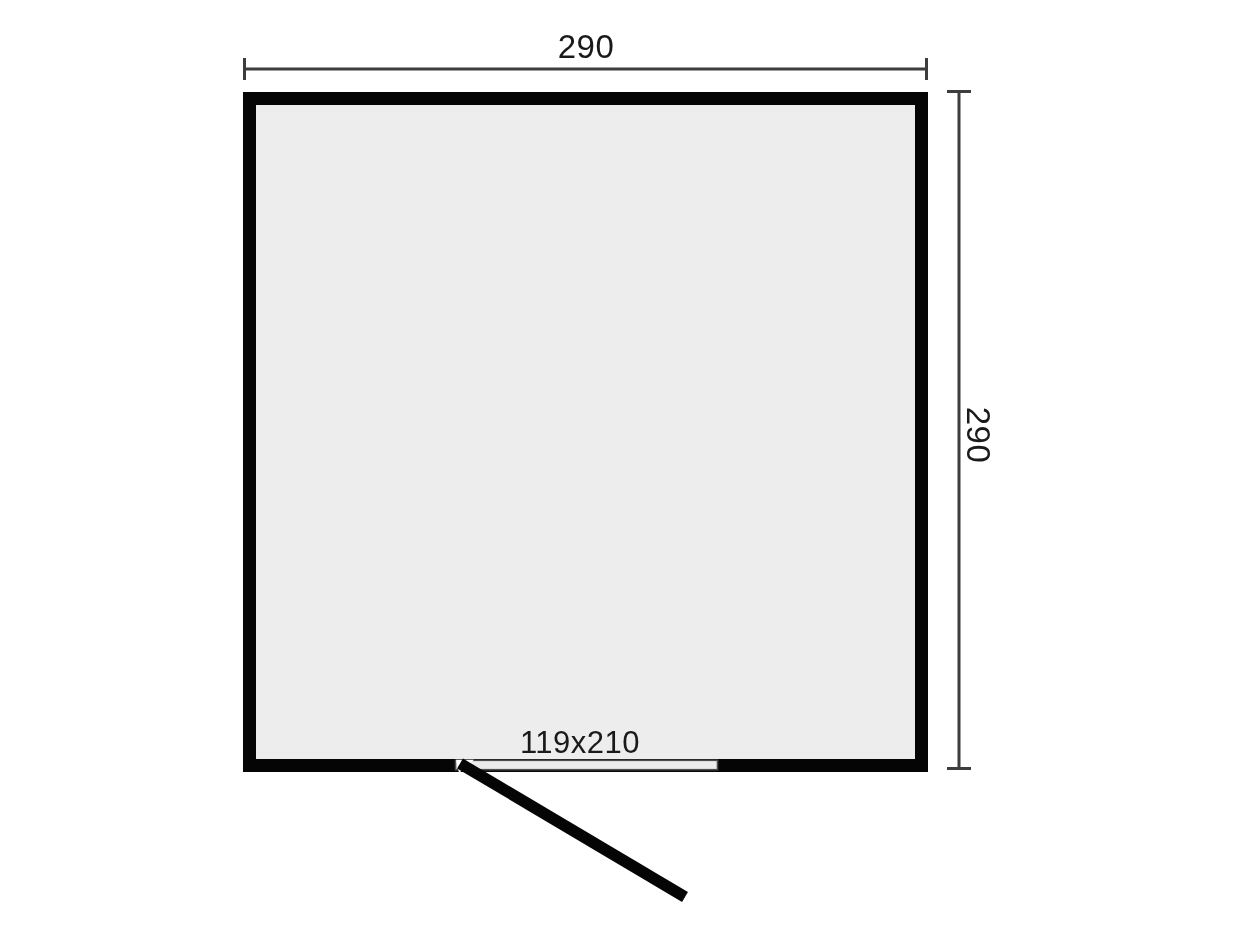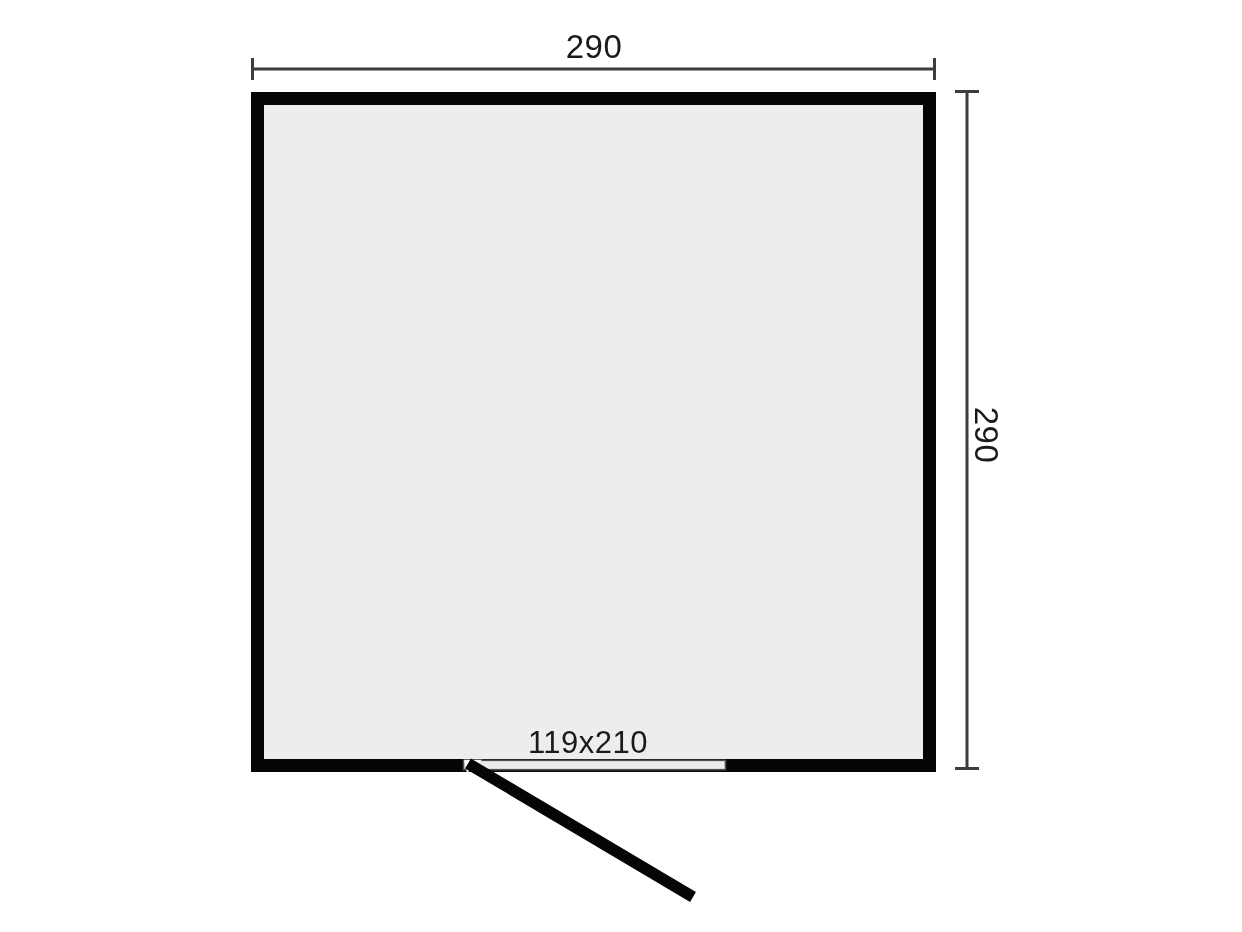--- a/index.html
+++ b/index.html
@@ -6,21 +6,20 @@
     margin: 0;
     padding: 0;
     background: #ffffff;
   }
   .canvas {
     position: relative;
     width: 994px;
     height: 932px;
     overflow: hidden;
     font-family: "Liberation Sans", "DejaVu Sans", sans-serif;
-    padding-left: 8px;
   }
   svg { display: block; }
   .dim-label {
     font-family: "Liberation Sans", "DejaVu Sans", sans-serif;
     font-size: 33px;
     letter-spacing: 0.5px;
   }
   .door-label {
     font-family: "Liberation Sans", "DejaVu Sans", sans-serif;
     font-size: 31px;

